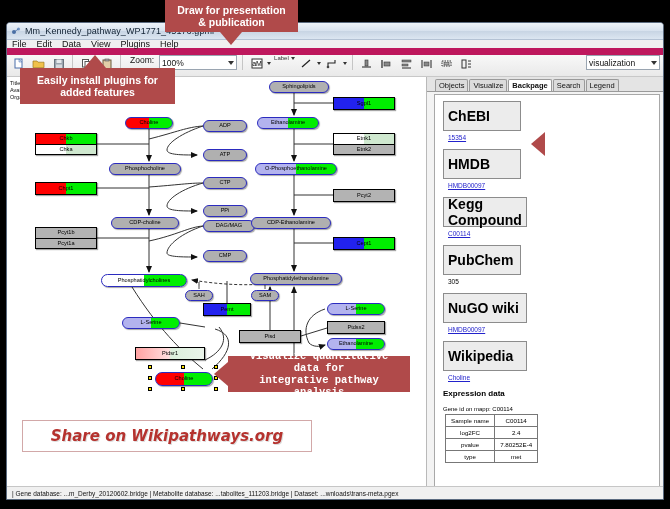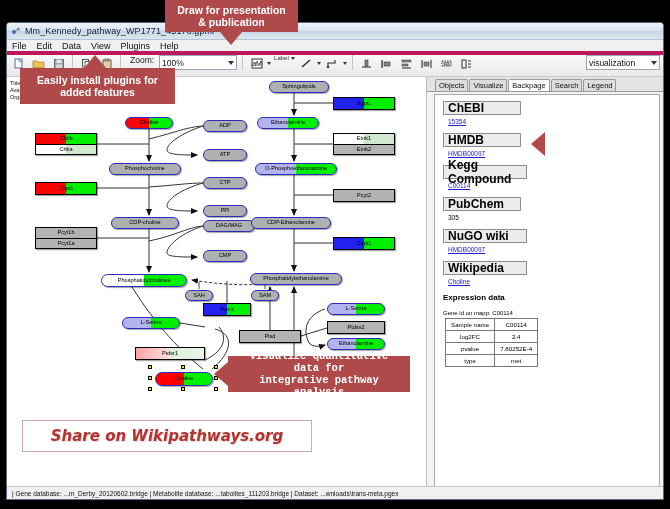--- a/index.html
+++ b/index.html
@@ -37,21 +37,21 @@
   }
   .title-icon {
     width: 10px; height: 10px; margin-right: 4px;
     flex: 0 0 auto;
   }
   .title-text { white-space: nowrap; font-size: 9px; letter-spacing: .1px; }
 
   .menubar {
     height: 15px;
     background: #f0f0f0;
-    border-bottom: 4px solid #be185d;
+    border-bottom: 7px solid #be185d;
     display: flex; align-items: center;
     padding-left: 4px; gap: 8px;
     font-size: 9px; color: #111;
   }
   .menubar span { cursor: default; padding: 0 1px; }
 
   .toolbar {
     height: 22px;
     background: linear-gradient(to bottom,#f8f8f8,#e9e9e9);
     border-bottom: 1px solid #c8c8c8;
@@ -161,37 +161,37 @@
     font-size: 7.5px;
   }
   .tab {
     border: 1px solid #9a9a9a; border-bottom: none;
     background: #dcdcdc;
     padding: 1px 3px 1px 3px;
     margin-right: 1px;
     color: #111;
     border-radius: 2px 2px 0 0;
   }
-  .tab.active { background: #fff; font-weight: normal; }
+  .tab.active { background: #fff; font-weight: bold; }
   .side-body {
     flex: 1;
     background: #fff;
     margin: 2px 3px 3px 7px;
     border: 1px solid #a8a8a8;
     padding: 6px 0 0 8px;
     overflow: hidden;
     position: relative;
   }
   .db-box {
-    width: 78px; height: 14px;
+    width: 78px; height: 30px;
     border: 1px solid #8c8c8c;
     background: #ececec;
     display: flex; align-items: center;
     padding-left: 4px;
-    font-size: 12px; font-weight: bold; color: #000;
+    font-size: 14px; font-weight: bold; color: #000;
     margin-bottom: 3px;
   }
   .db-box.wide { width: 84px; }
   .db-link {
     font-size: 6.5px; color: #2222cc;
     text-decoration: underline;
     margin: 0 0 8px 5px; display: block;
   }
   .db-plain { font-size: 6.5px; color: #000; margin: 0 0 8px 5px; display: block; }
   .expr-head { font-size: 8px; font-weight: bold; color:#000; margin: 2px 0 8px 0; }

